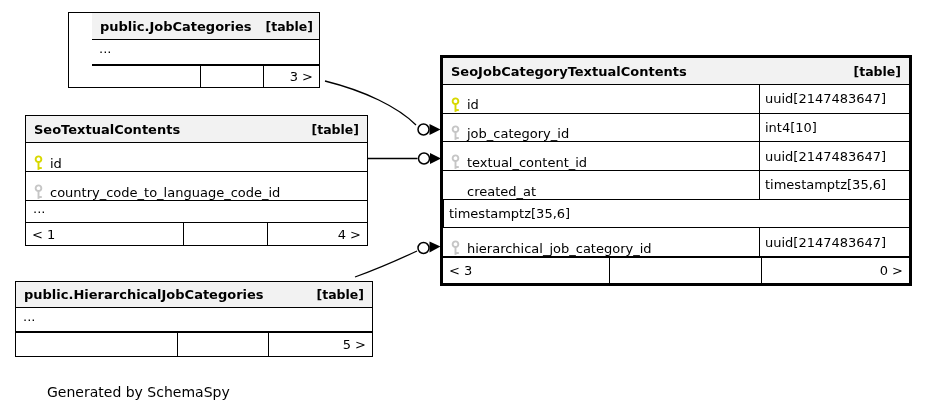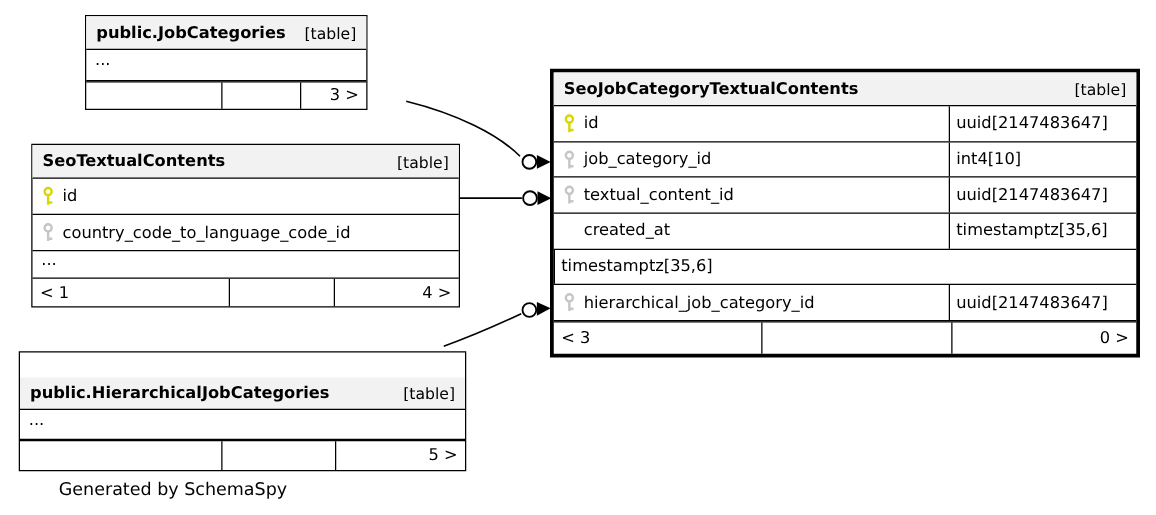--- a/index.html
+++ b/index.html
@@ -17,53 +17,53 @@
   svg.connectors{position:absolute;left:0;top:0;width:925px;height:412px;pointer-events:none;z-index:3;}
   svg.connectors path{fill:none;stroke:var(--line-color);stroke-width:1.3px;}
   svg.connectors circle{fill:#fff;stroke:var(--line-color);stroke-width:1.5px;}
   svg.connectors polygon{fill:var(--line-color);stroke:none;}
 
   .tbl{position:absolute;background:#fff;border:1.6px solid #000;z-index:2;}
   .tbl .hdr{display:flex;justify-content:space-between;align-items:center;
             background:var(--header-bg);border-bottom:1.6px solid #000;
             padding:0 8px;gap:14px;}
   .tbl .hdr .title{font-weight:bold;white-space:nowrap;}
-  .tbl .hdr .badge{font-size:12.5px;white-space:nowrap;}
-  .row{display:flex;align-items:center;border-bottom:1.4px solid #000;}
+  .tbl .hdr .badge{font-size:12.5px;white-space:nowrap;font-weight:bold;}
+  .row{display:flex;align-items:flex-end;border-bottom:1.4px solid #000;}
   .row:last-of-type{border-bottom:none;}
   .keyslot{width:24px;display:flex;justify-content:center;align-items:center;flex:0 0 24px;}
   svg.key{width:11px;height:16px;display:block;}
   svg.key.pk{color:var(--pk-color);}
   svg.key.fk{color:var(--fk-color);}
   .ell{padding:0 7px;align-items:flex-start;}
   .foot{display:flex;align-items:stretch;border-top:1.4px solid #000;}
   .fc{display:flex;align-items:center;padding:0 6px;}
   .fc.mid,.fc.first{border-right:1.4px solid #000;}
   .fc.last{flex:1;justify-content:flex-end;}
 
   
-  .t1{left:68px;top:12px;width:226px;}
+  .t1{left:68px;top:12px;width:252px;padding-left:23px;}
   .t1 .hdr{height:27px;}
   .t1 .ell{height:25px;padding-top:1px;}
   .t1 .fc.first{width:109px;}
   .t1 .fc.mid{width:63px;}
   .t1 .foot{height:22px;}
 
   
   .t2{left:25px;top:115px;width:343px;}
   .t2 .hdr{height:27px;gap:28px;}
   .t2 .row.col{height:29px;}
   .t2 .ell{height:21px;border-bottom:none;}
   .t2 .fc.first{width:158px;}
   .t2 .fc.mid{width:84px;}
   .t2 .foot{height:23px;}
 
   
   .t3{left:15px;top:281px;width:358px;}
-  .t3 .hdr{height:26px;margin-top:20px;}
+  .t3 .hdr{height:26px;}
   .t3 .ell{height:24px;padding-top:1px;}
   .t3 .fc.first{width:162px;}
   .t3 .fc.mid{width:91px;}
   .t3 .foot{height:24px;}
 
   
   .t4{left:440px;top:55px;width:472px;border-width:3px;}
   .t4 .hdr{height:27px;border-bottom-width:1.8px;}
   .t4 .row.col{height:28.7px;}
   .t4 .colname{flex:1;display:flex;align-items:center;min-width:0;}

